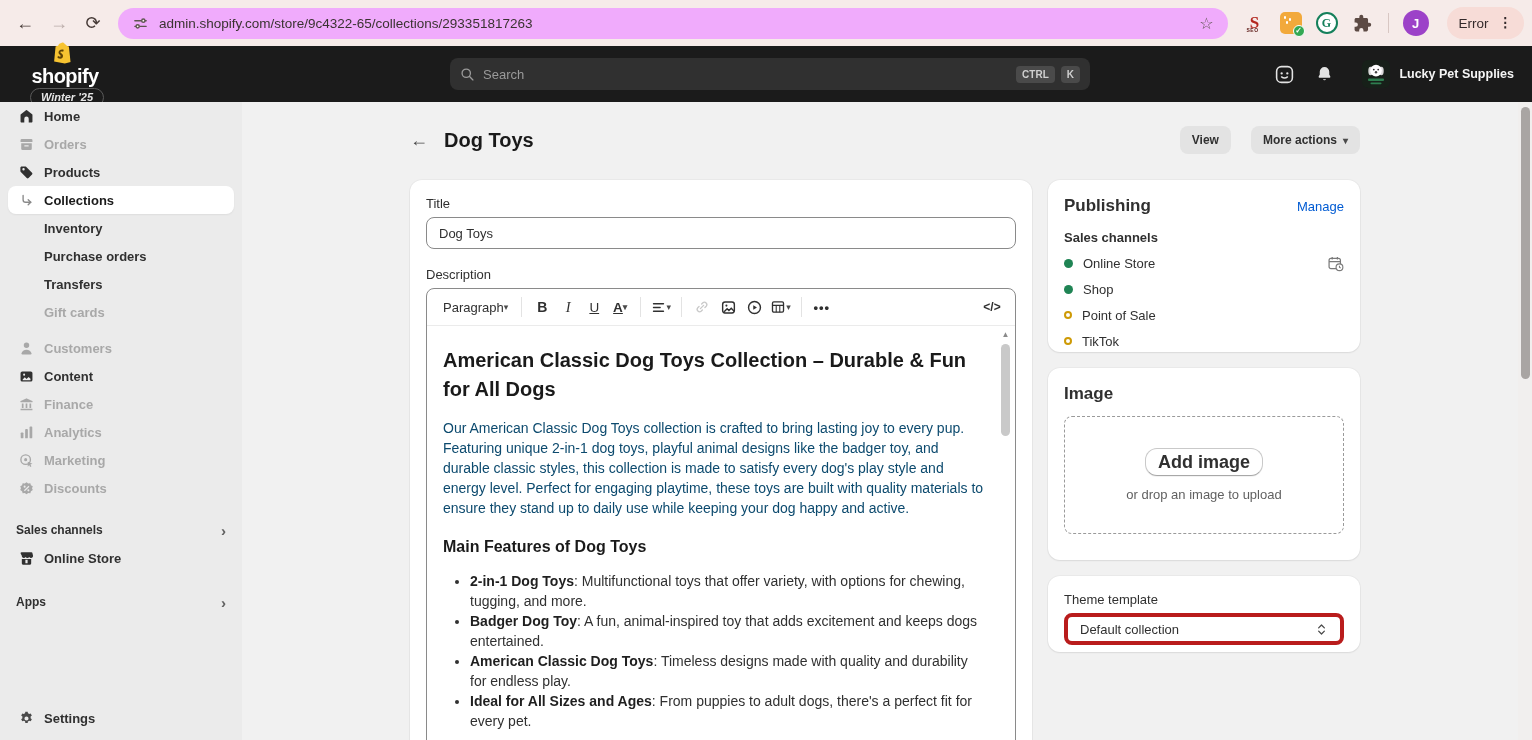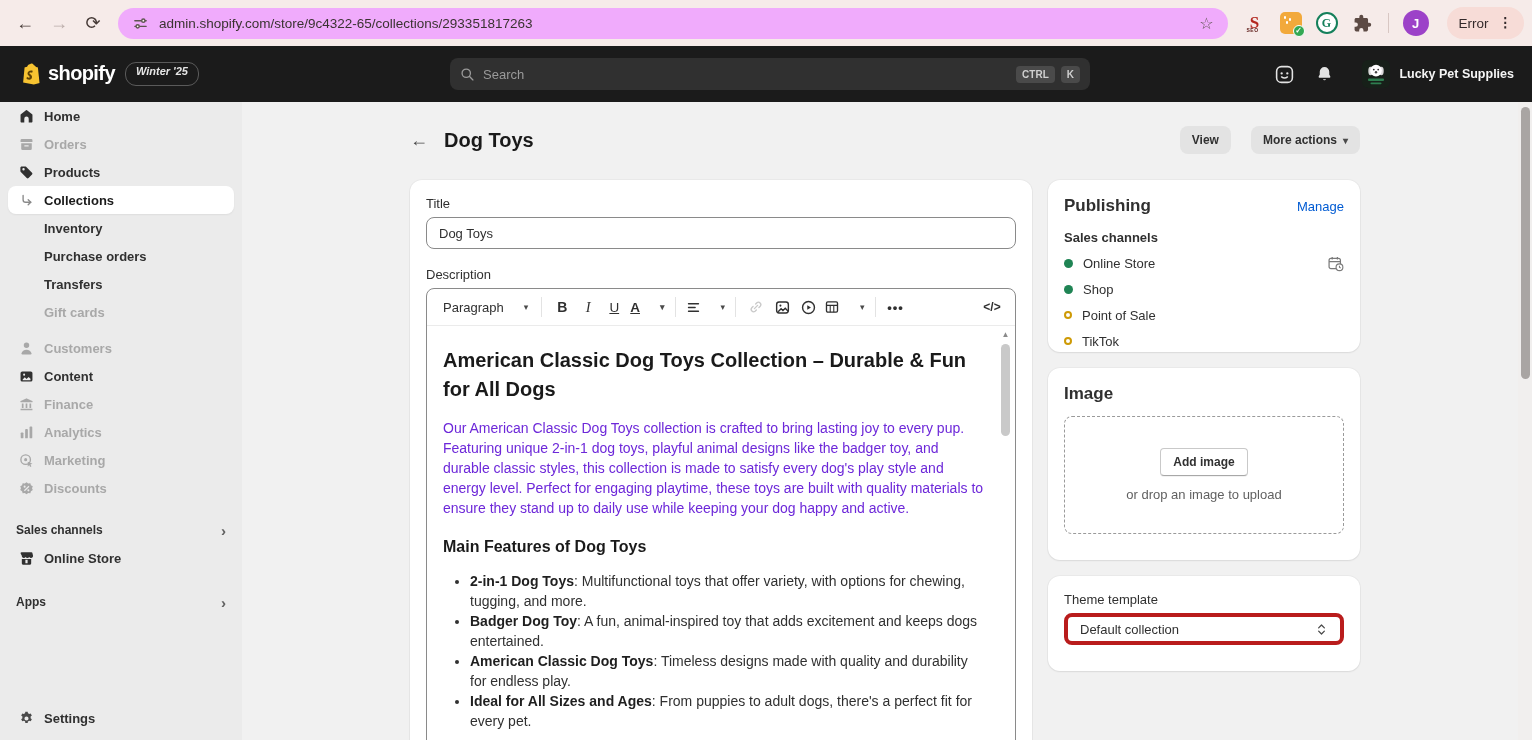--- a/index.html
+++ b/index.html
@@ -25,21 +25,21 @@
   .ext-orange .check { position:absolute; right:-3px; bottom:-3px; width:12px; height:12px; background:#34A853; border:1.5px solid #fff; border-radius:50%; color:#fff; font-size:8px; line-height:10px; text-align:center; font-weight:700; }
   .ext-gram { background:#fff; border:2.5px solid #15805B; border-radius:50%; color:#15805B; font-weight:800; font-size:12px; font-family:"Liberation Serif",serif; }
   .vline { width:1px; height:20px; background:#d8c7c3; }
   .avatar-j { width:26px; height:26px; border-radius:50%; background:#9C42C8; color:#fff; font-size:13px; font-weight:700; display:flex; align-items:center; justify-content:center; cursor:pointer; }
   .error-pill { height:32px; background:#F7DCD7; border-radius:16px; display:flex; align-items:center; gap:10px; padding:0 12px; margin-left:10px; cursor:pointer; }
   .error-pill span { font-size:13.5px; color:#33292a; }
   .kebab { color:#473b38; font-size:15px; font-weight:700; letter-spacing:0; line-height:1; }
 
   
   .topbar { position:absolute; top:46px; left:0; width:1532px; height:56px; background:#1B1B1B; display:flex; align-items:center; }
-  .logo-group { display:flex; margin-left:20px; }
+  .logo-group { display:flex; align-items:center; margin-left:20px;flex-direction:column; }
   .wordmark { color:#fff; font-size:20px; font-weight:700; letter-spacing:-0.6px; margin-left:6px; }
   .version-badge { margin-left:10px; border:1px solid #5a5a5a; border-radius:11px; padding:2px 10px 3px; color:#e6e6e6; font-size:11px; font-style:italic; font-weight:600; }
   .search-wrap { position:absolute; left:450px; top:12px; width:640px; height:32px; background:#303030; border-radius:8px; display:flex; align-items:center; padding:0 10px; cursor:text; }
   .search-wrap input { background:transparent; border:none; outline:none; color:#e3e3e3; font-size:13px; flex:1; margin-left:8px; font-family:"Liberation Sans",sans-serif; }
   .search-wrap input::placeholder { color:#9a9a9a; }
   .kbd { background:#4A4A4A; color:#cfcfcf; font-size:10px; font-weight:700; border-radius:4px; padding:3px 6px; margin-left:6px; }
   .top-right { position:absolute; right:10px; top:0; height:56px; display:flex; align-items:center; gap:20px; }
   .top-icon { cursor:pointer; display:flex; }
   .store-chip { display:flex; align-items:center; gap:9px; cursor:pointer; padding:4px 8px; border-radius:8px; }
   .store-name { color:#f5f5f5; font-size:12.5px; font-weight:700; }
@@ -68,35 +68,35 @@
 
   
   .card { position:absolute; background:#fff; border-radius:12px; box-shadow:0 1px 2px rgba(0,0,0,.07), 0 0 0 1px rgba(0,0,0,.03); }
   .main-card { left:410px; top:180px; width:622px; height:590px; padding:16px; }
   .field-label { font-size:13px; color:#303030; margin-bottom:6px; }
   .text-input { width:100%; height:32px; border:1px solid #8A8A8A; border-radius:8px; font-size:13px; color:#303030; padding:0 12px; font-family:"Liberation Sans",sans-serif; outline:none; background:#fff; }
   .desc-label { margin-top:18px; }
 
   .editor { margin-top:2px; border:1px solid #8A8A8A; border-radius:8px; height:474px; overflow:hidden; background:#fff; }
   .ed-toolbar { height:37px; display:flex; align-items:center; padding:0 10px; border-bottom:1px solid #EBEBEB; }
-  .tbtn { display:flex; align-items:center; justify-content:center; min-width:26px; height:26px; border-radius:6px; color:#303030; cursor:pointer; gap:20px; padding:0 3px; }
+  .tbtn { display:flex; align-items:center; justify-content:center; min-width:26px; height:26px; border-radius:6px; color:#303030; cursor:pointer; gap:0; padding:0 3px; }
   .tbtn.disabled { color:#C9C9C9; }
   .t-para { font-size:13px; padding:0 6px; }
   .t-b { font-weight:800; font-size:14px; }
   .t-i { font-style:italic; font-family:"Liberation Serif",serif; font-size:14.5px; }
   .t-u { text-decoration:underline; font-size:13.5px; }
   .t-a { font-size:13.5px; font-weight:600; }
   .chev-s { font-size:9px; color:#4a4a4a; }
   .tsep { width:1px; height:20px; background:#E3E3E3; margin:0 7px; }
   .t-more { font-size:13px; letter-spacing:1px; font-weight:700; }
   .t-code { margin-left:auto; font-size:12px; font-weight:700; }
 
   .ed-content { position:relative; padding:12px 30px 0 16px; height:436px; overflow:hidden; }
   .ed-content h2 { font-size:20px; line-height:29px; font-weight:700; color:#1a1a1a; margin:8px 0 14px; }
-  .ed-content p { font-size:14px; line-height:20px; color:#6d28d9; margin:0 0 17px; }
+  .ed-content p { font-size:14px; line-height:20px; color:#0c4a6e; margin:0 0 17px; }
   .ed-content h3 { font-size:16px; font-weight:700; color:#1a1a1a; margin:20px 0 15px; }
   .ed-content ul { margin:0 0 18px; padding-left:27px; }
   .ed-content li { font-size:14px; line-height:20px; color:#303030; }
   .ed-content li b { font-weight:700; color:#1f1f1f; }
   .ed-scrollbar { position:absolute; top:4px; right:4px; width:11px; height:426px; }
   .ed-scrollbar .arr { color:#8a8a8a; font-size:8px; text-align:center; line-height:10px; }
   .ed-thumb { position:absolute; top:14px; left:1px; width:9px; height:92px; background:#C9C9C9; border-radius:5px; cursor:pointer; }
 
   
   .pub-card { left:1048px; top:180px; width:312px; height:172px; padding:16px; }
@@ -105,24 +105,24 @@
   .link { font-size:13px; color:#005BD3; cursor:pointer; text-decoration:none; }
   .sub-title { font-size:13px; font-weight:700; color:#303030; margin-top:14px; }
   .channel-row { display:flex; align-items:center; gap:10px; margin-top:10px; height:16px; font-size:13px; color:#303030; }
   .dot { width:9px; height:9px; border-radius:50%; flex:0 0 9px; }
   .dot.active { background:#1F8454; }
   .dot.inactive { background:transparent; border:2px solid #CE9A06; width:8px; height:8px; flex-basis:8px; }
   .sched { margin-left:auto; display:flex; cursor:pointer; }
 
   .image-card { left:1048px; top:368px; width:312px; height:192px; padding:16px; }
   .dropzone { margin-top:12px; height:118px; border:1.5px dashed #9a9a9a; border-radius:8px; display:flex; flex-direction:column; align-items:center; justify-content:center; gap:11px; }
-  .btn-secondary { background:#fff; border:1px solid #c9c9c9; border-bottom-color:#a8a8a8; border-radius:4px; height:28px; padding:0 12px; font-size:12px; font-weight:600; color:#303030; cursor:pointer; font-family:"Liberation Sans",sans-serif; box-shadow:0 1px 0 rgba(0,0,0,.05); }
+  .btn-secondary { background:#fff; border:1px solid #c9c9c9; border-bottom-color:#a8a8a8; border-radius:12px; height:28px; padding:0 12px; font-size:18px; font-weight:600; color:#303030; cursor:pointer; font-family:"Liberation Sans",sans-serif; box-shadow:0 1px 0 rgba(0,0,0,.05); }
   .drop-hint { font-size:13px; color:#616161; }
 
-  .theme-card { left:1048px; top:576px; width:312px; height:95px; padding:16px; }
+  .theme-card { left:1048px; top:576px; width:312px; height:76px; padding:16px; }
   .select-box { margin-top:6px; height:32px; border:4px solid #b91c1c; border-radius:8px; display:flex; align-items:center; justify-content:space-between; padding:0 12px; font-size:13px; color:#303030; cursor:pointer; background:#fff; }
 
   
   .page-scrollbar { position:absolute; top:102px; right:0; width:14px; bottom:0; background:#F1EFEE; }
   .page-thumb { position:absolute; top:5px; right:2px; width:9px; height:272px; background:#A9A5A3; border-radius:5px; cursor:pointer; }
 </style>
 </head>
 <body>
 
 <div id="app">

